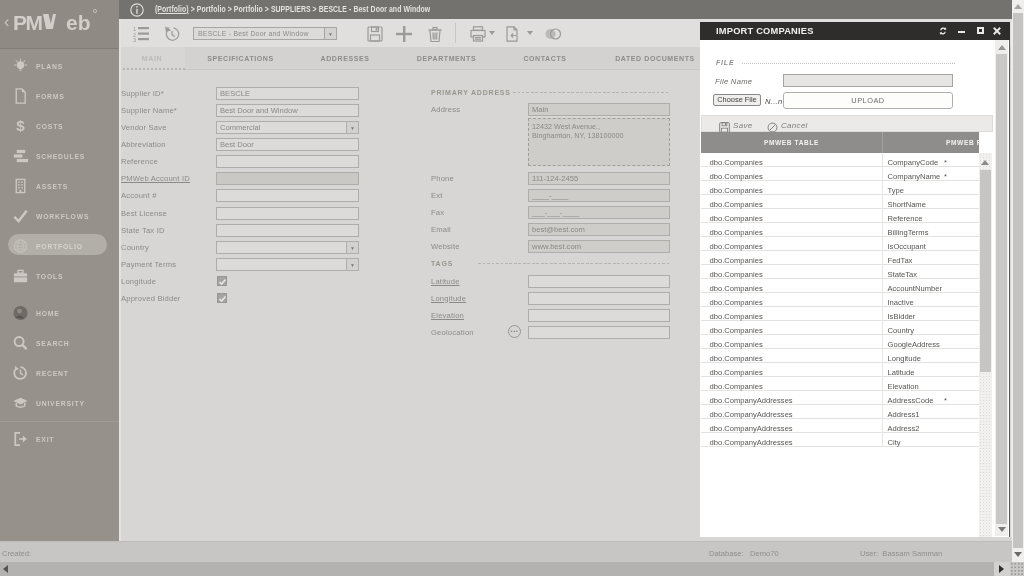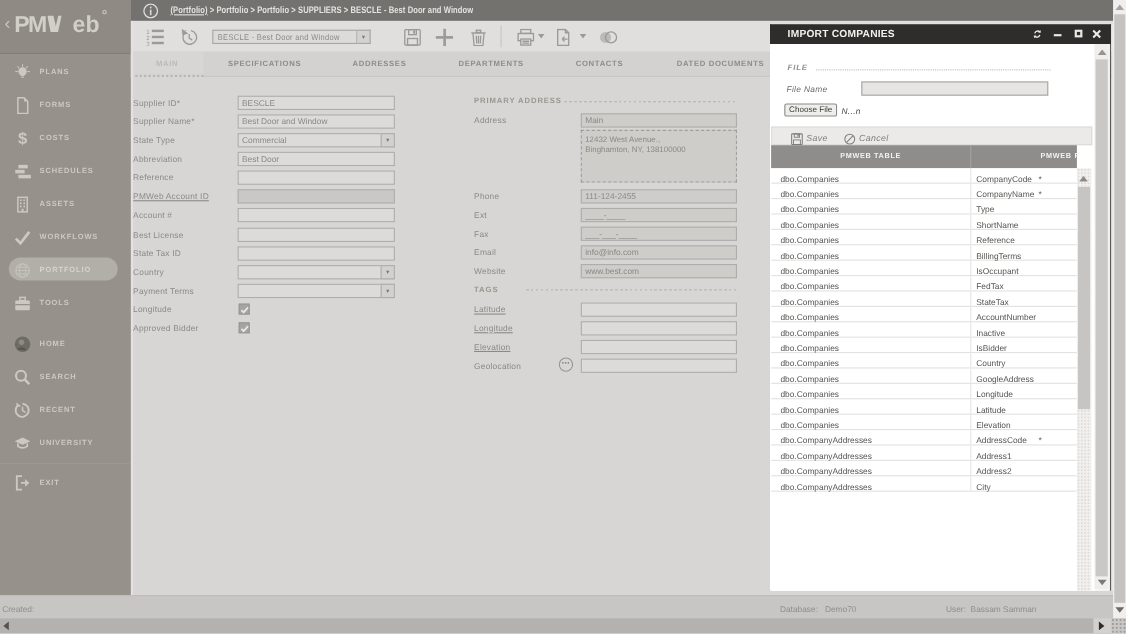--- a/index.html
+++ b/index.html
@@ -264,21 +264,21 @@
   <div class="tab" style="left:60px;width:123px;">SPECIFICATIONS</div>
   <div class="tab" style="left:183px;width:86px;">ADDRESSES</div>
   <div class="tab" style="left:269px;width:117px;">DEPARTMENTS</div>
   <div class="tab" style="left:386px;width:80px;">CONTACTS</div>
   <div class="tab" style="left:466px;width:140px;">DATED DOCUMENTS</div>
 </div>
 <div class="flabel" style="left:121px;top:88.5px">Supplier ID*</div>
 <div class="finput " style="left:216px;top:86.5px;width:143px;height:13px">BESCLE</div>
 <div class="flabel" style="left:121px;top:105.65px">Supplier Name*</div>
 <div class="finput " style="left:216px;top:103.65px;width:143px;height:13px">Best Door and Window</div>
-<div class="flabel" style="left:121px;top:122.8px">State Type</div>
+<div class="flabel" style="left:121px;top:122.8px">Vendor Save</div>
 <div class="finput " style="left:216px;top:120.8px;width:143px;height:13px">Commercial</div>
 <div class="darr" style="left:346px;top:120.8px">▼</div>
 <div class="flabel" style="left:121px;top:139.95px">Abbreviation</div>
 <div class="finput " style="left:216px;top:137.95px;width:143px;height:13px">Best Door</div>
 <div class="flabel" style="left:121px;top:157.1px">Reference</div>
 <div class="finput " style="left:216px;top:155.1px;width:143px;height:13px"></div>
 <div class="flabel" style="left:121px;top:174.25px"><u>PMWeb Account ID</u></div>
 <div class="finput fdis dots-l" style="left:216px;top:172.25px;width:143px;height:13px"></div>
 <div class="flabel" style="left:121px;top:191.39999999999998px">Account #</div>
 <div class="finput " style="left:216px;top:189.39999999999998px;width:143px;height:13px"></div>
@@ -309,21 +309,21 @@
 <div class="flabel" style="left:431px;top:105.0px">Address</div>
 <div class="finput fro dots-l" style="left:528px;top:103.0px;width:142px;height:13px">Main</div>
 <div class="abs dots-l" style="left:528px;top:117.5px;width:142px;height:48px;border:1px dashed #a09f9b;background:#cecdc9;font-size:7.2px;color:#8a8986;padding:3px 3px;line-height:9.5px;">12432 West Avenue.,<br>Binghamton, NY, 138100000</div>
 <div class="flabel" style="left:431px;top:173.5px">Phone</div>
 <div class="finput fro dots-l" style="left:528px;top:171.5px;width:142px;height:13px">111-124-2455</div>
 <div class="flabel" style="left:431px;top:190.5px">Ext</div>
 <div class="finput fro dots-l" style="left:528px;top:188.5px;width:142px;height:13px">____-____</div>
 <div class="flabel" style="left:431px;top:207.5px">Fax</div>
 <div class="finput fro dots-l" style="left:528px;top:205.5px;width:142px;height:13px">___-___-____</div>
 <div class="flabel" style="left:431px;top:224.5px">Email</div>
-<div class="finput fro dots-l" style="left:528px;top:222.5px;width:142px;height:13px">info@info.com</div>
+<div class="finput fro dots-l" style="left:528px;top:222.5px;width:142px;height:13px">best@best.com</div>
 <div class="flabel" style="left:431px;top:241.5px">Website</div>
 <div class="finput fro dots-l" style="left:528px;top:239.5px;width:142px;height:13px">www.best.com</div>
 <div class="shead" style="left:431px;top:260px">TAGS</div>
 <div class="dashln" style="left:478px;top:263px;width:192px"></div>
 <div class="flabel" style="left:431px;top:276.5px"><u>Latitude</u></div>
 <div class="finput " style="left:528px;top:274.5px;width:142px;height:13px"></div>
 <div class="flabel" style="left:431px;top:293.5px"><u>Longitude</u></div>
 <div class="finput " style="left:528px;top:291.5px;width:142px;height:13px"></div>
 <div class="flabel" style="left:431px;top:310.5px"><u>Elevation</u></div>
 <div class="finput " style="left:528px;top:308.5px;width:142px;height:13px"></div>
@@ -348,20 +348,21 @@
 <div class="abs" id="corner"></div>
 <div class="abs" style="left:1010.5px;top:22px;width:1.5px;height:515px;background:#eceae8;"></div>
 <div class="abs" id="modal">
   <div id="mbody">
       <div class="mlabel" style="left:16px;top:19px;color:#8f8e8c;font-weight:bold;letter-spacing:0.8px;font-size:7px">FILE</div>
 <div style="position:absolute;left:42px;top:22.5px;width:213px;height:0;border-top:1px dotted #c2c1bf"></div>
 <div class="mlabel" style="left:15px;top:37px">File Name</div>
 <div class="abs dots-l" id="fninput"></div>
 <div id="chfile">Choose File</div>
 <div class="mlabel" style="left:65px;top:56.5px;color:#4a4948">N...n</div>
+<div id="upload">UPLOAD</div>
 <div class="abs dots-l" id="mtools">
 <span style="position:absolute;left:17px;top:3px"><svg width="11" height="11" viewBox="0 0 16 16">
             <rect x="1" y="1" width="14" height="14" rx="1" stroke="#7e7d7b" fill="none" stroke-width="1.4"></rect>
             <rect x="4.5" y="1" width="7" height="4.5" stroke="#7e7d7b" fill="none" stroke-width="1.2"></rect>
             <rect x="8.6" y="1.8" width="1.8" height="2.8" fill="#7e7d7b"></rect>
             <rect x="3.5" y="9" width="9" height="6" stroke="#7e7d7b" fill="none" stroke-width="1.2"></rect>
           </svg></span>
         <span class="mlabel" style="left:31px;top:5px;color:#7e7d7b;font-size:8px">Save</span>
 <span style="position:absolute;left:65px;top:3px"><svg width="11" height="11" viewBox="0 0 16 16">
             <circle cx="8" cy="8" r="6.5" stroke="#7e7d7b" fill="none" stroke-width="1.4"></circle>

